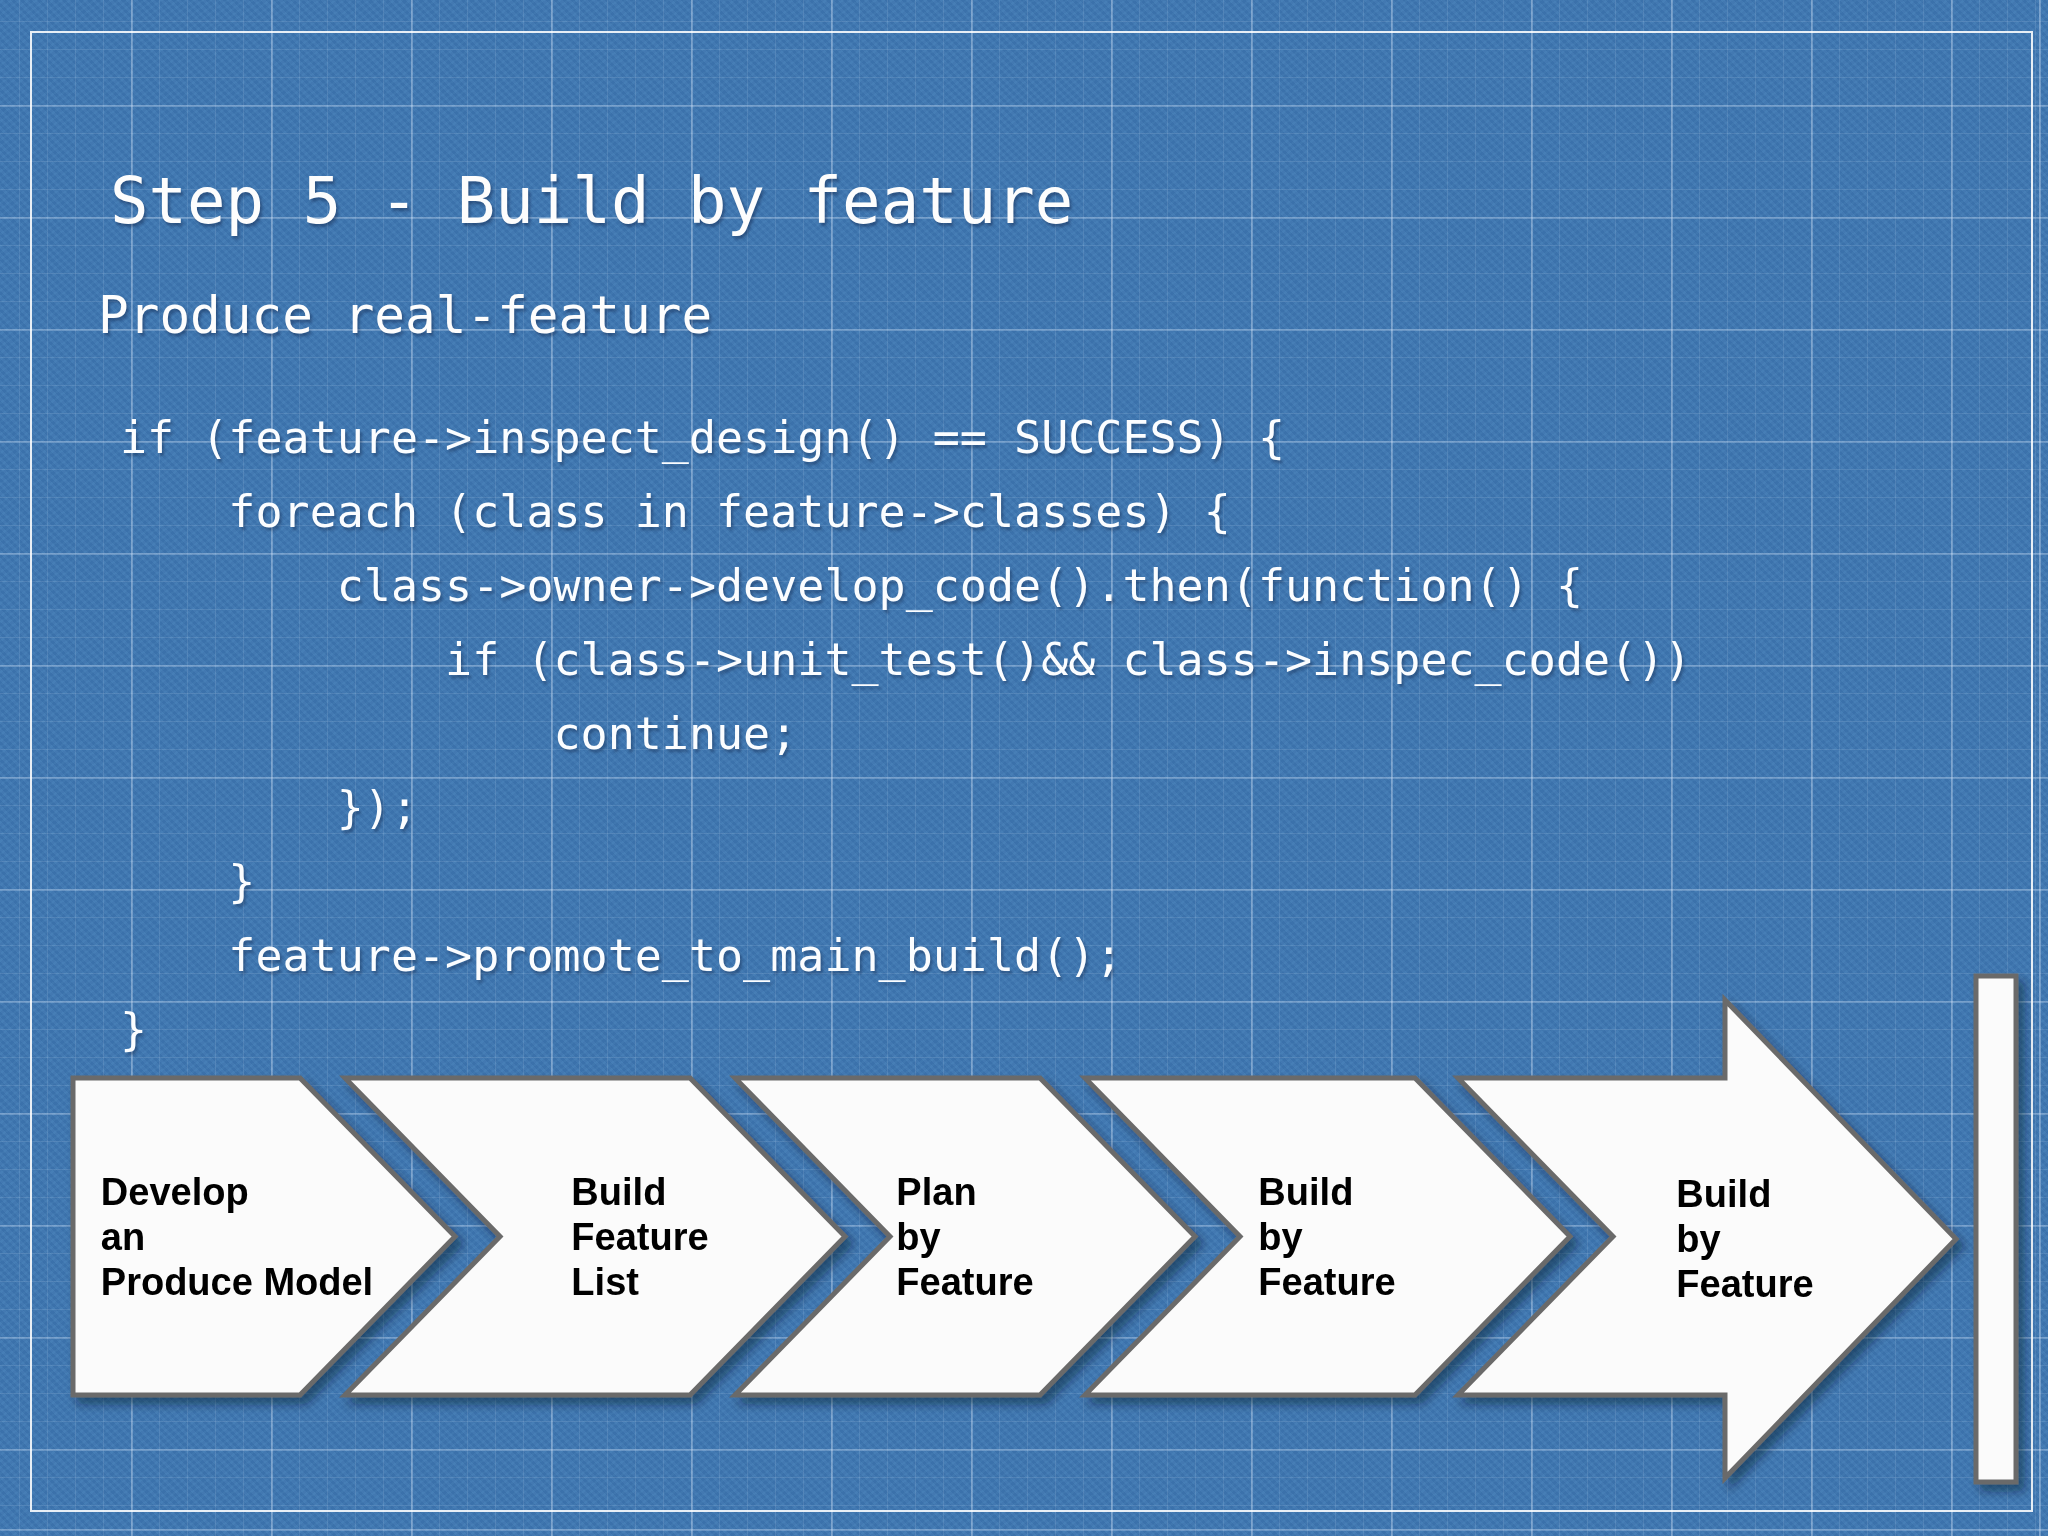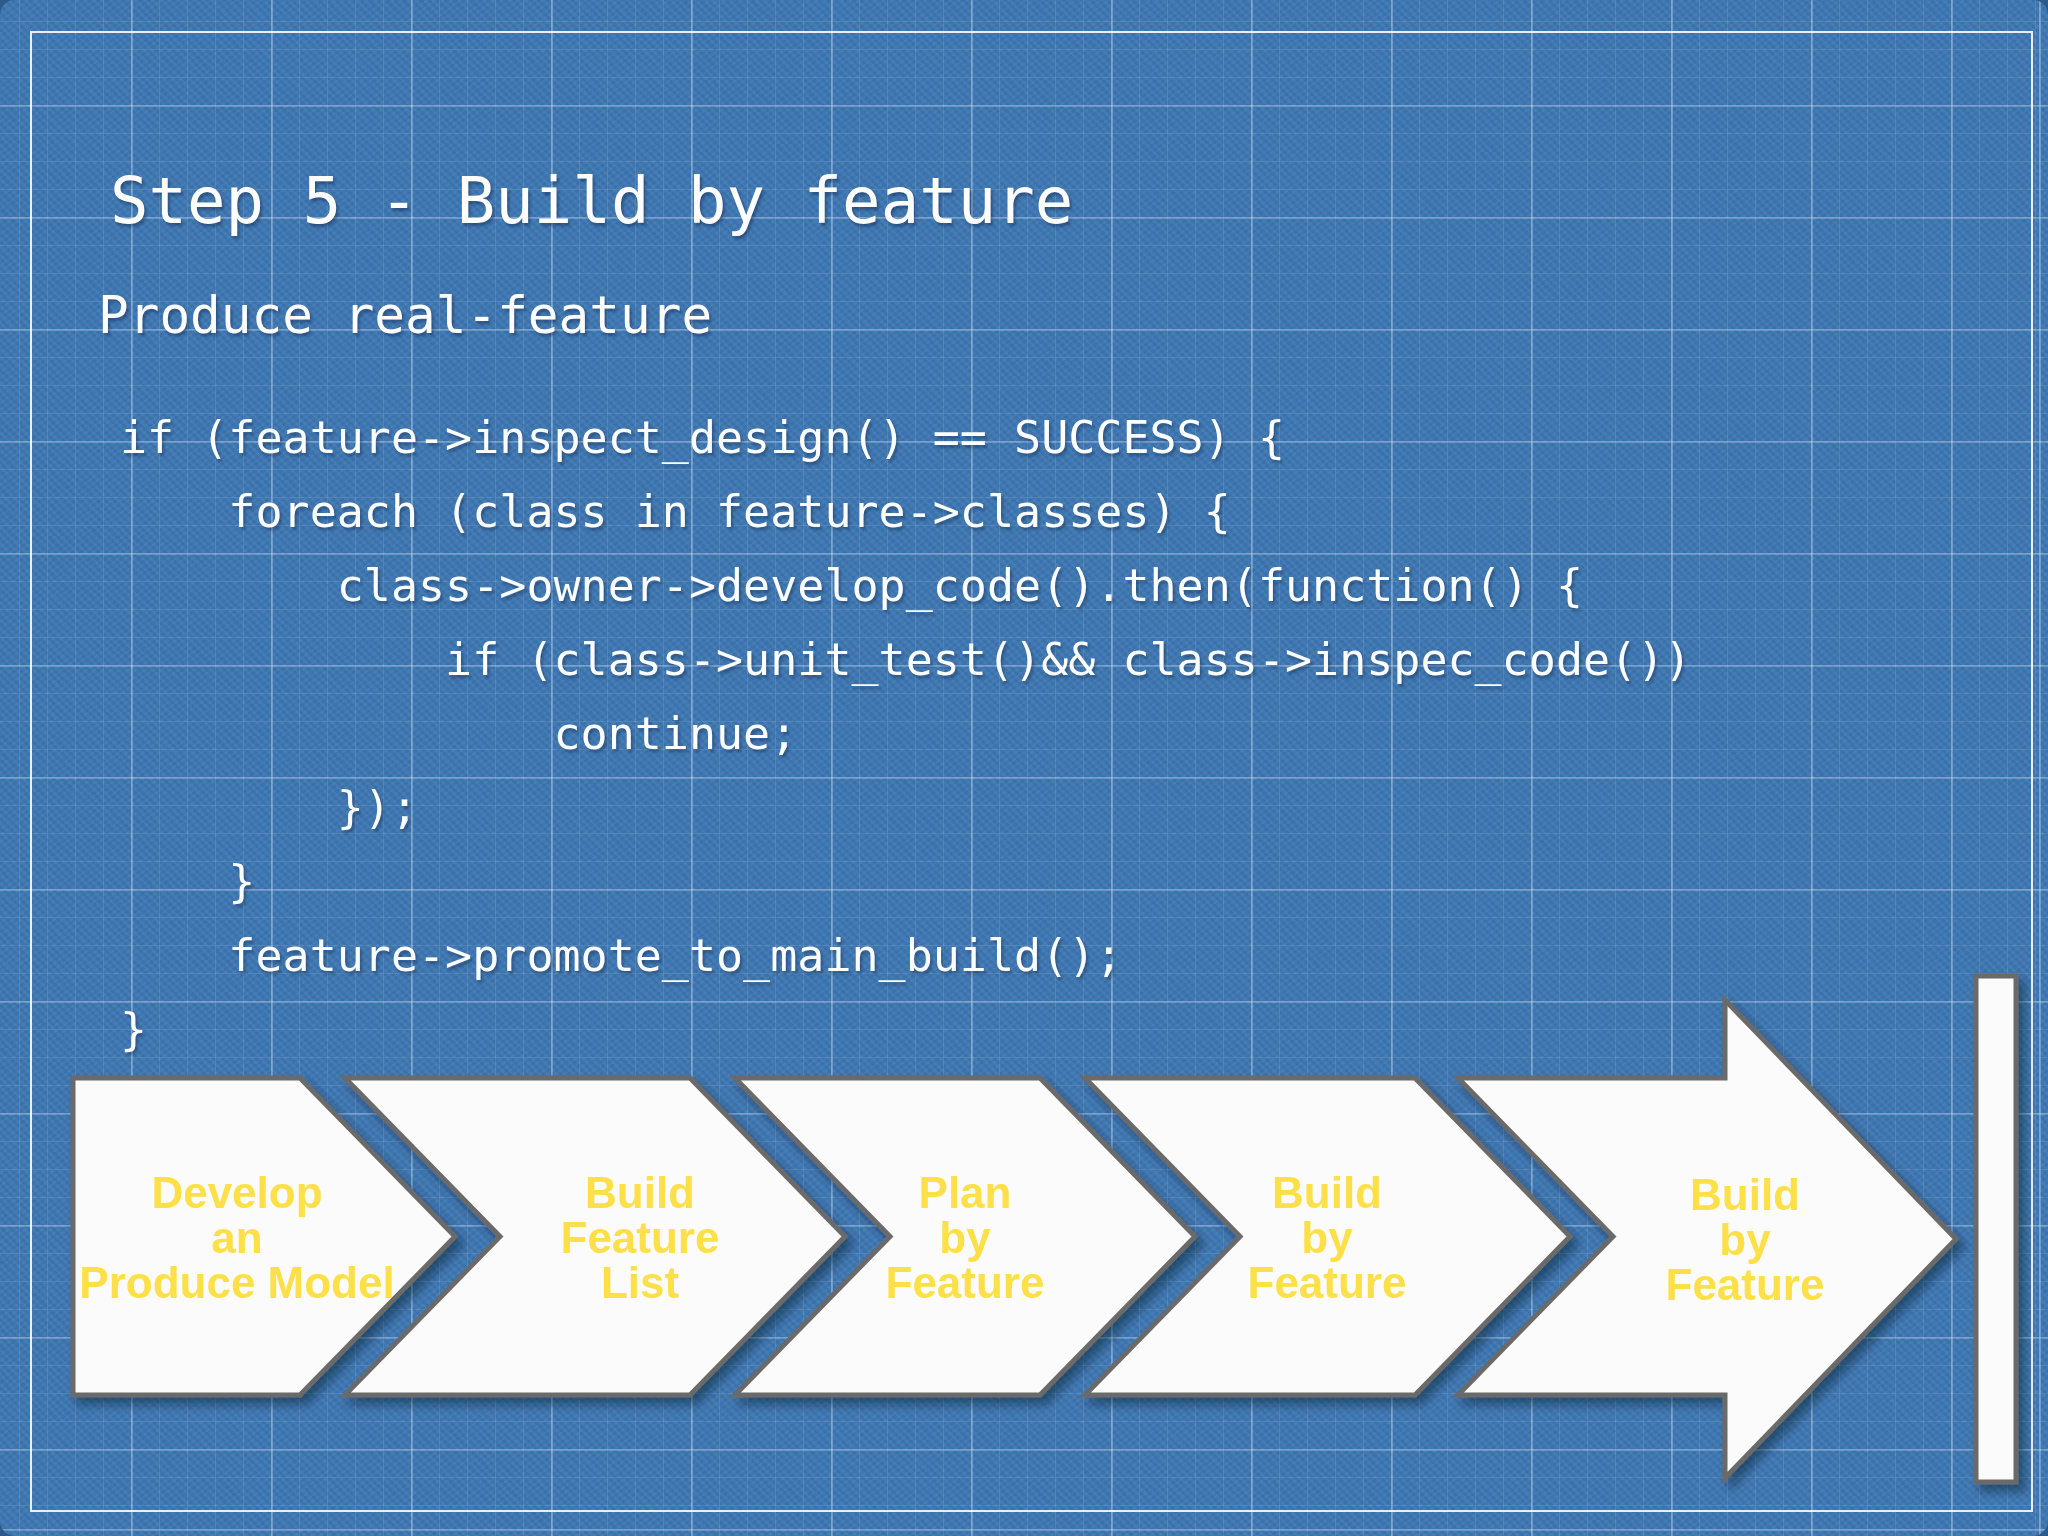--- a/index.html
+++ b/index.html
@@ -2,21 +2,20 @@
 <html><head>
 <meta charset="utf-8">
 <style>
   html,body{margin:0;padding:0;background:#2c5a8a;}
   .slide{
     position:relative;
     width:2048px;height:1536px;
     overflow:hidden;
     background:#3E78B2;
     font-family:"DejaVu Sans Mono", monospace;
-    border-radius:15px;
   }
   
   .grid{
     position:absolute;inset:0;
     background-image:
       repeating-linear-gradient(to right, rgba(225,238,255,0.30) 0 2px, transparent 2px 140px),
       repeating-linear-gradient(to bottom, rgba(225,238,255,0.26) 0 2px, transparent 2px 112px),
       repeating-linear-gradient(to right, rgba(215,232,252,0.12) 0 1px, transparent 1px 28px),
       repeating-linear-gradient(to bottom, rgba(215,232,252,0.12) 0 1px, transparent 1px 28px),
       repeating-linear-gradient(45deg, rgba(255,255,255,0.025) 0 3px, rgba(0,0,40,0.03) 3px 6px),
@@ -43,24 +42,24 @@
     position:absolute;left:104px;top:385px;margin:16px;
     font-family:"DejaVu Sans Mono", monospace;
     font-size:45px;line-height:74px;color:#fbfdff;
     white-space:pre;
     text-shadow:2px 3px 3px rgba(5,15,45,0.32);
   }
   .flow-svg{position:absolute;left:0;top:0;}
   .step-label{
     position:absolute;
     transform:translate(-50%,-50%);
-    text-align:center;
+    text-align:left;
     font-family:"Liberation Sans", sans-serif;
-    font-weight:bold;font-size:44px;line-height:45px;
-    color:#fde047;white-space:nowrap;
+    font-weight:bold;font-size:38px;line-height:45px;
+    color:#000000;white-space:nowrap;
   }
   .sl1{left:237px;top:1237px;}
   .sl2{left:640px;top:1237px;}
   .sl3{left:965px;top:1237px;}
   .sl4{left:1327px;top:1237px;}
   .sl5{left:1745px;top:1239px;}
 </style>
 </head>
 <body>
 

